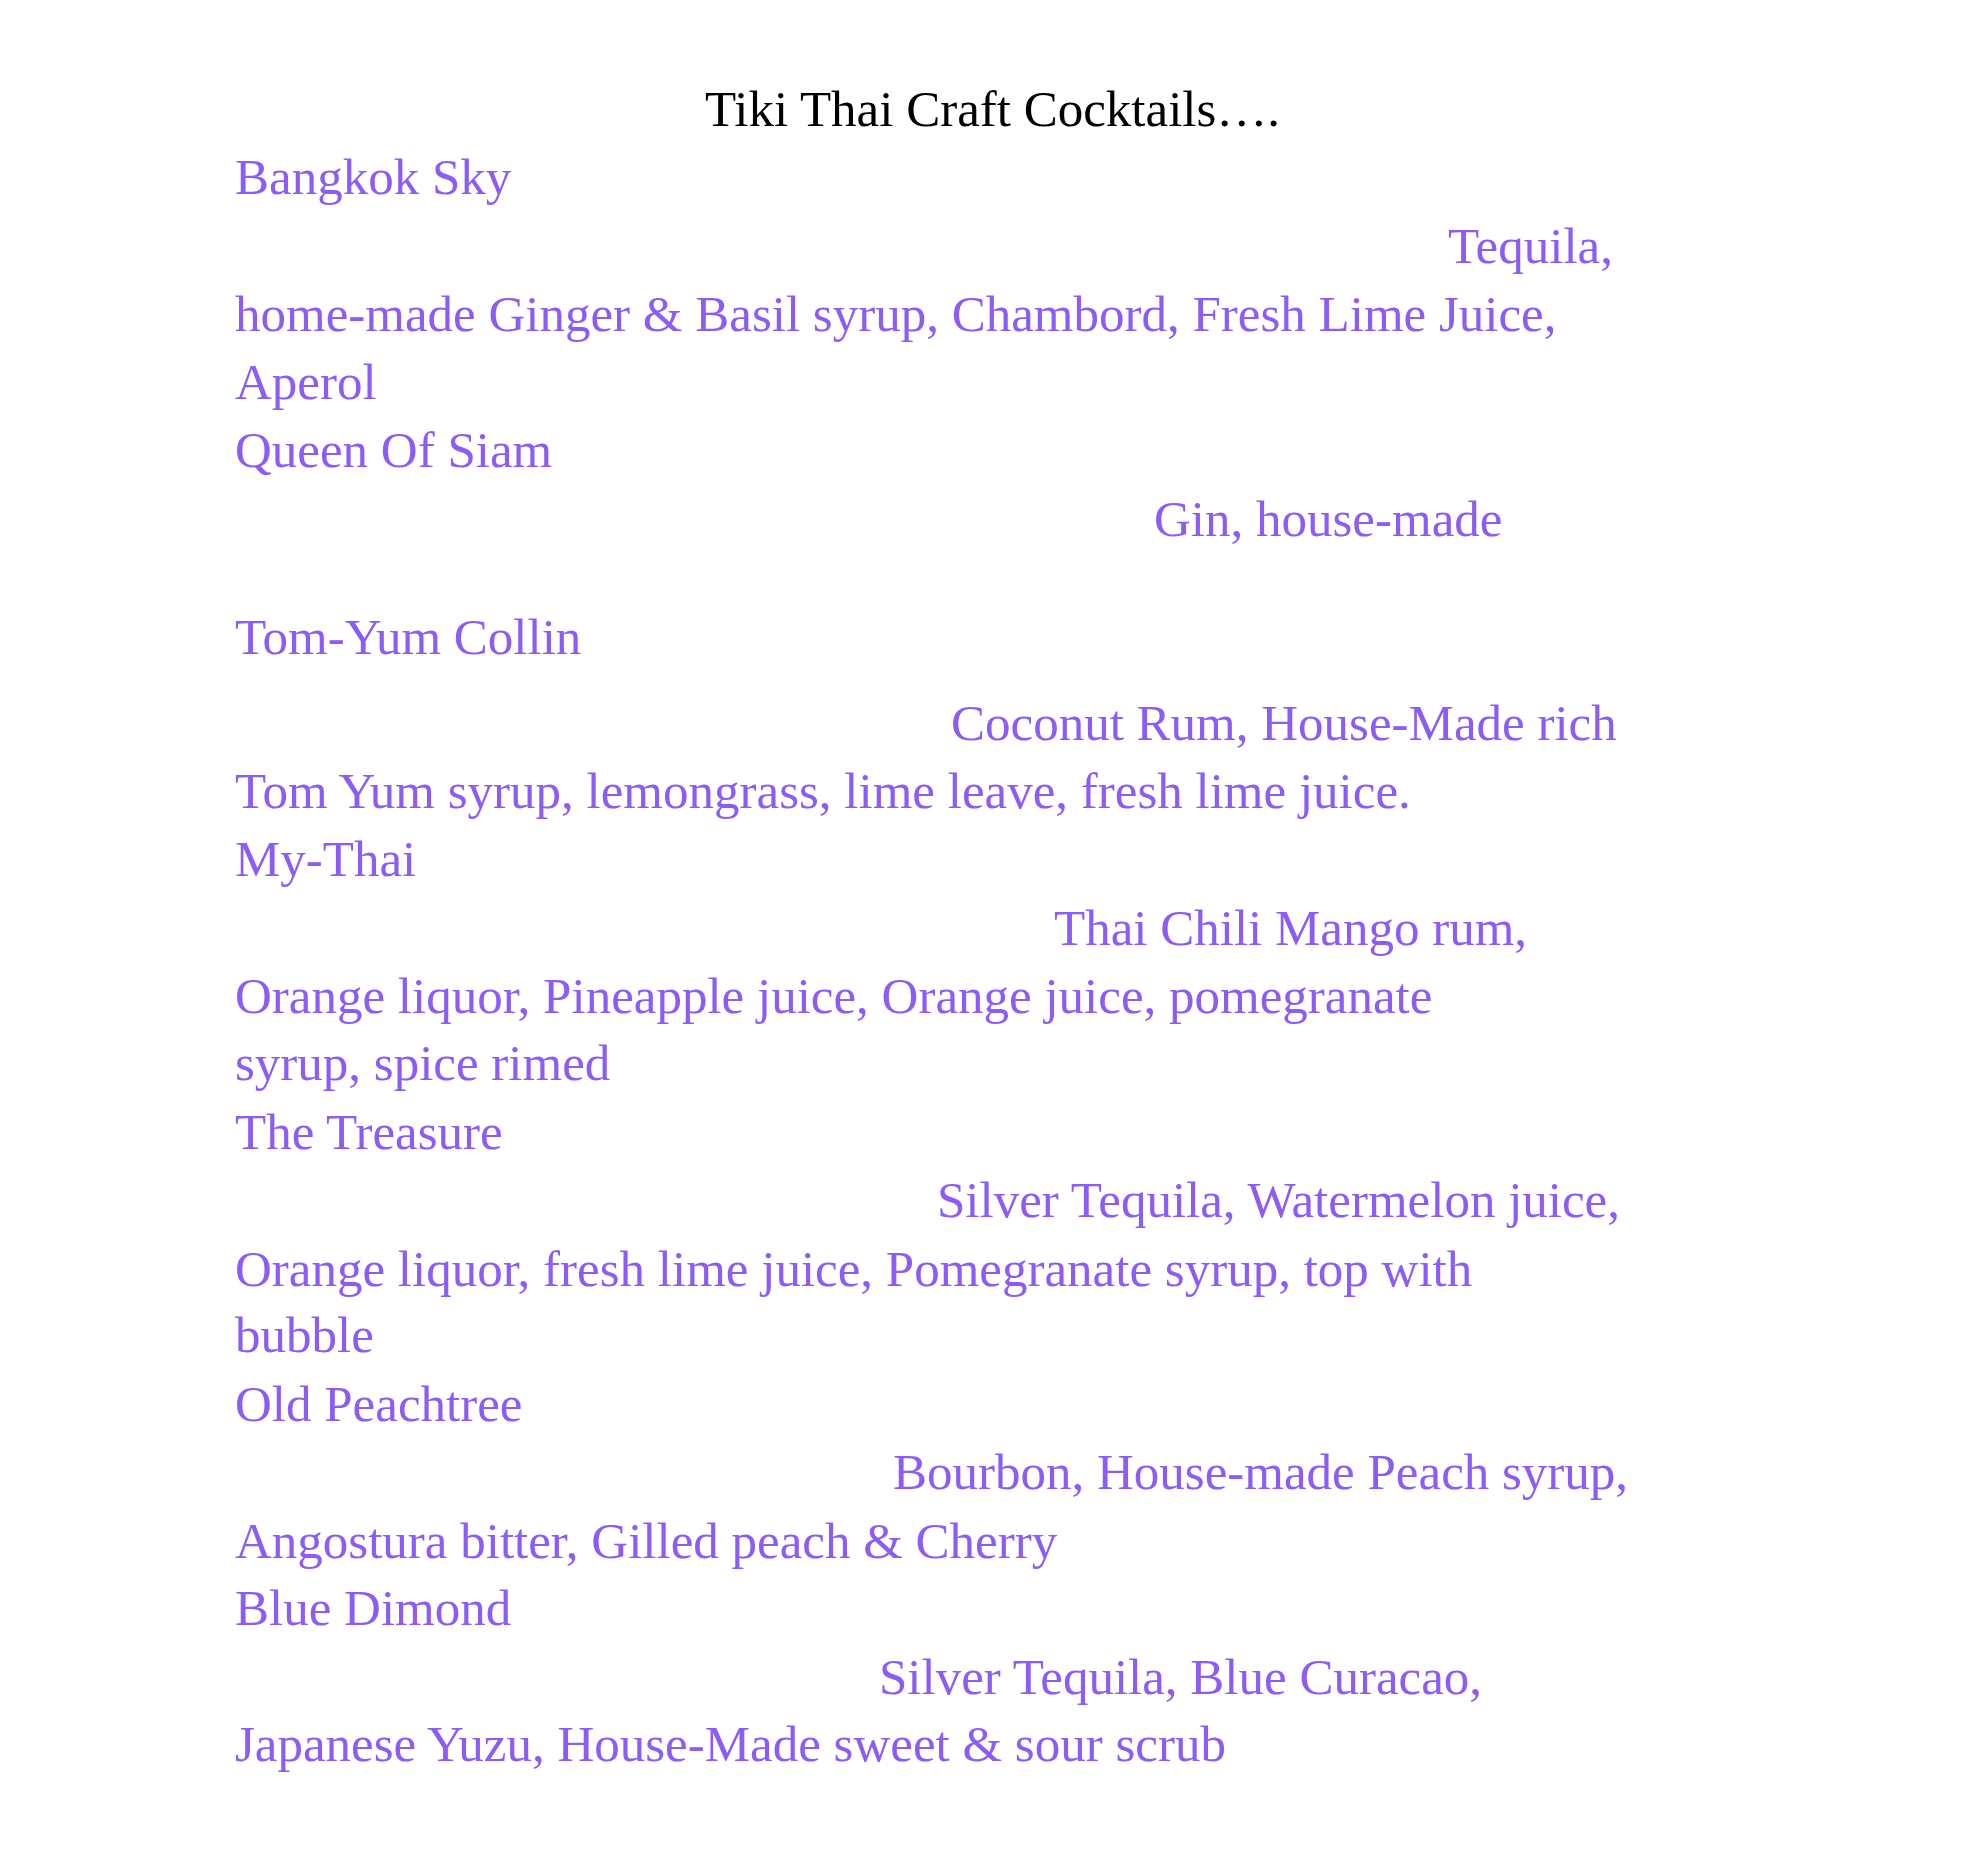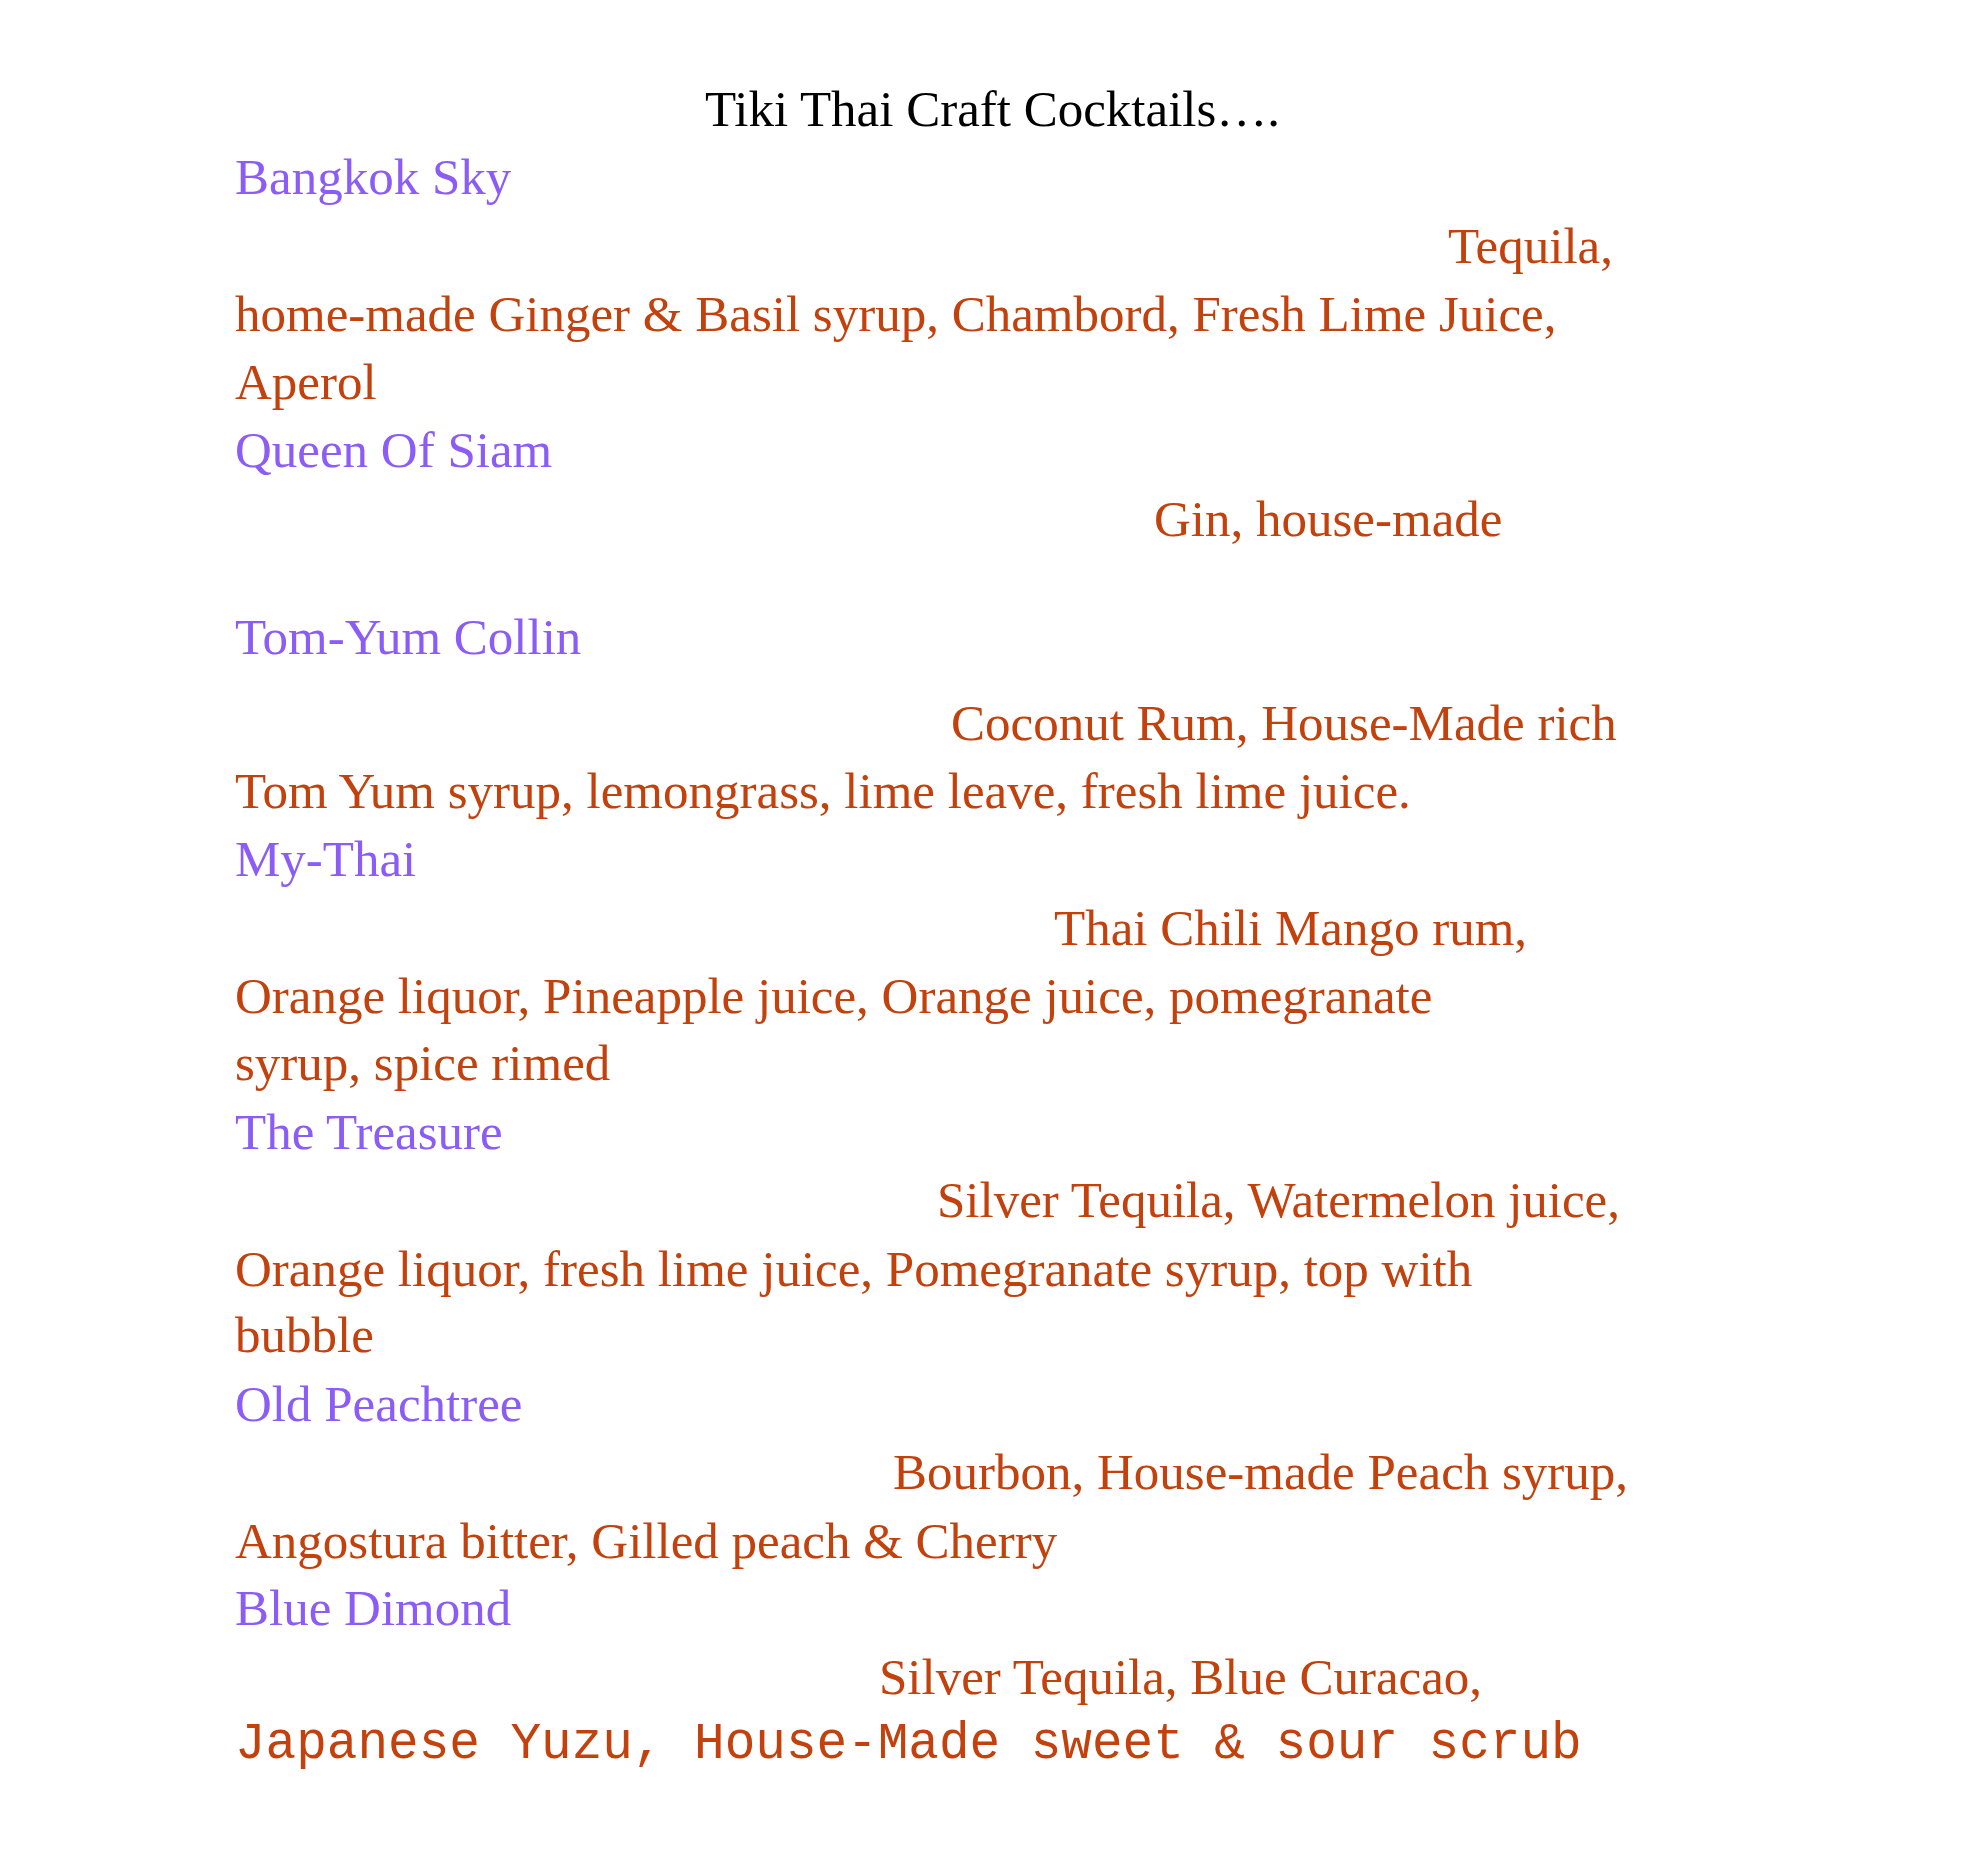--- a/index.html
+++ b/index.html
@@ -2,21 +2,21 @@
 <html style="font-size:8.3px"><head>
 <meta charset="utf-8">
 <style>
   html, body { margin: 0; padding: 0; background: #ffffff; }
   body { width: 1985px; height: 1856px; position: relative; overflow: hidden;
          font-family: "Liberation Serif", "DejaVu Serif", serif; }
   .page { position: absolute; left: 0; top: 0; width: 1985px; height: 1856px; }
   .line { position: absolute; white-space: nowrap; font-size: 51px; line-height: 1; }
   .title { color: #000000; width: 1985px; left: 0; text-align: center; }
   .name { color: #8b5cf6; left: 235px; }
-  .desc { color: #c2410c; }
+  .desc { color: #8b5cf6; }
 </style>
 </head>
 <body>
 
 <div class="page">
 
   <div class="line title" style="top:84px;">Tiki Thai Craft Cocktails….</div>
 
   <div class="line name" style="top:152px;">Bangkok Sky</div>
   <div class="line desc" style="top:221px; left:1448px;">Tequila,</div>
@@ -39,16 +39,16 @@
   <div class="line desc" style="top:1175px; left:937px;">Silver Tequila, Watermelon juice,</div>
   <div class="line desc" style="top:1244px; left:235px;">Orange liquor, fresh lime juice, Pomegranate syrup, top with</div>
   <div class="line desc" style="top:1310px; left:235px;">bubble</div>
 
   <div class="line name" style="top:1379px;">Old Peachtree</div>
   <div class="line desc" style="top:1447px; left:893px;">Bourbon, House-made Peach syrup,</div>
   <div class="line desc" style="top:1516px; left:235px;">Angostura bitter, Gilled peach &amp; Cherry</div>
 
   <div class="line name" style="top:1583px;">Blue Dimond</div>
   <div class="line desc" style="top:1652px; left:879px;">Silver Tequila, Blue Curacao,</div>
-  <div class="line desc" style="top:1719px; left:235px;font-family:Liberation Mono, monospace;">Japanese Yuzu, House-Made sweet &amp; sour scrub</div>
+  <div class="line desc" style="top:1719px; left:235px;">Japanese Yuzu, House-Made sweet &amp; sour scrub</div>
 
 </div>
 
 
 </body></html>

